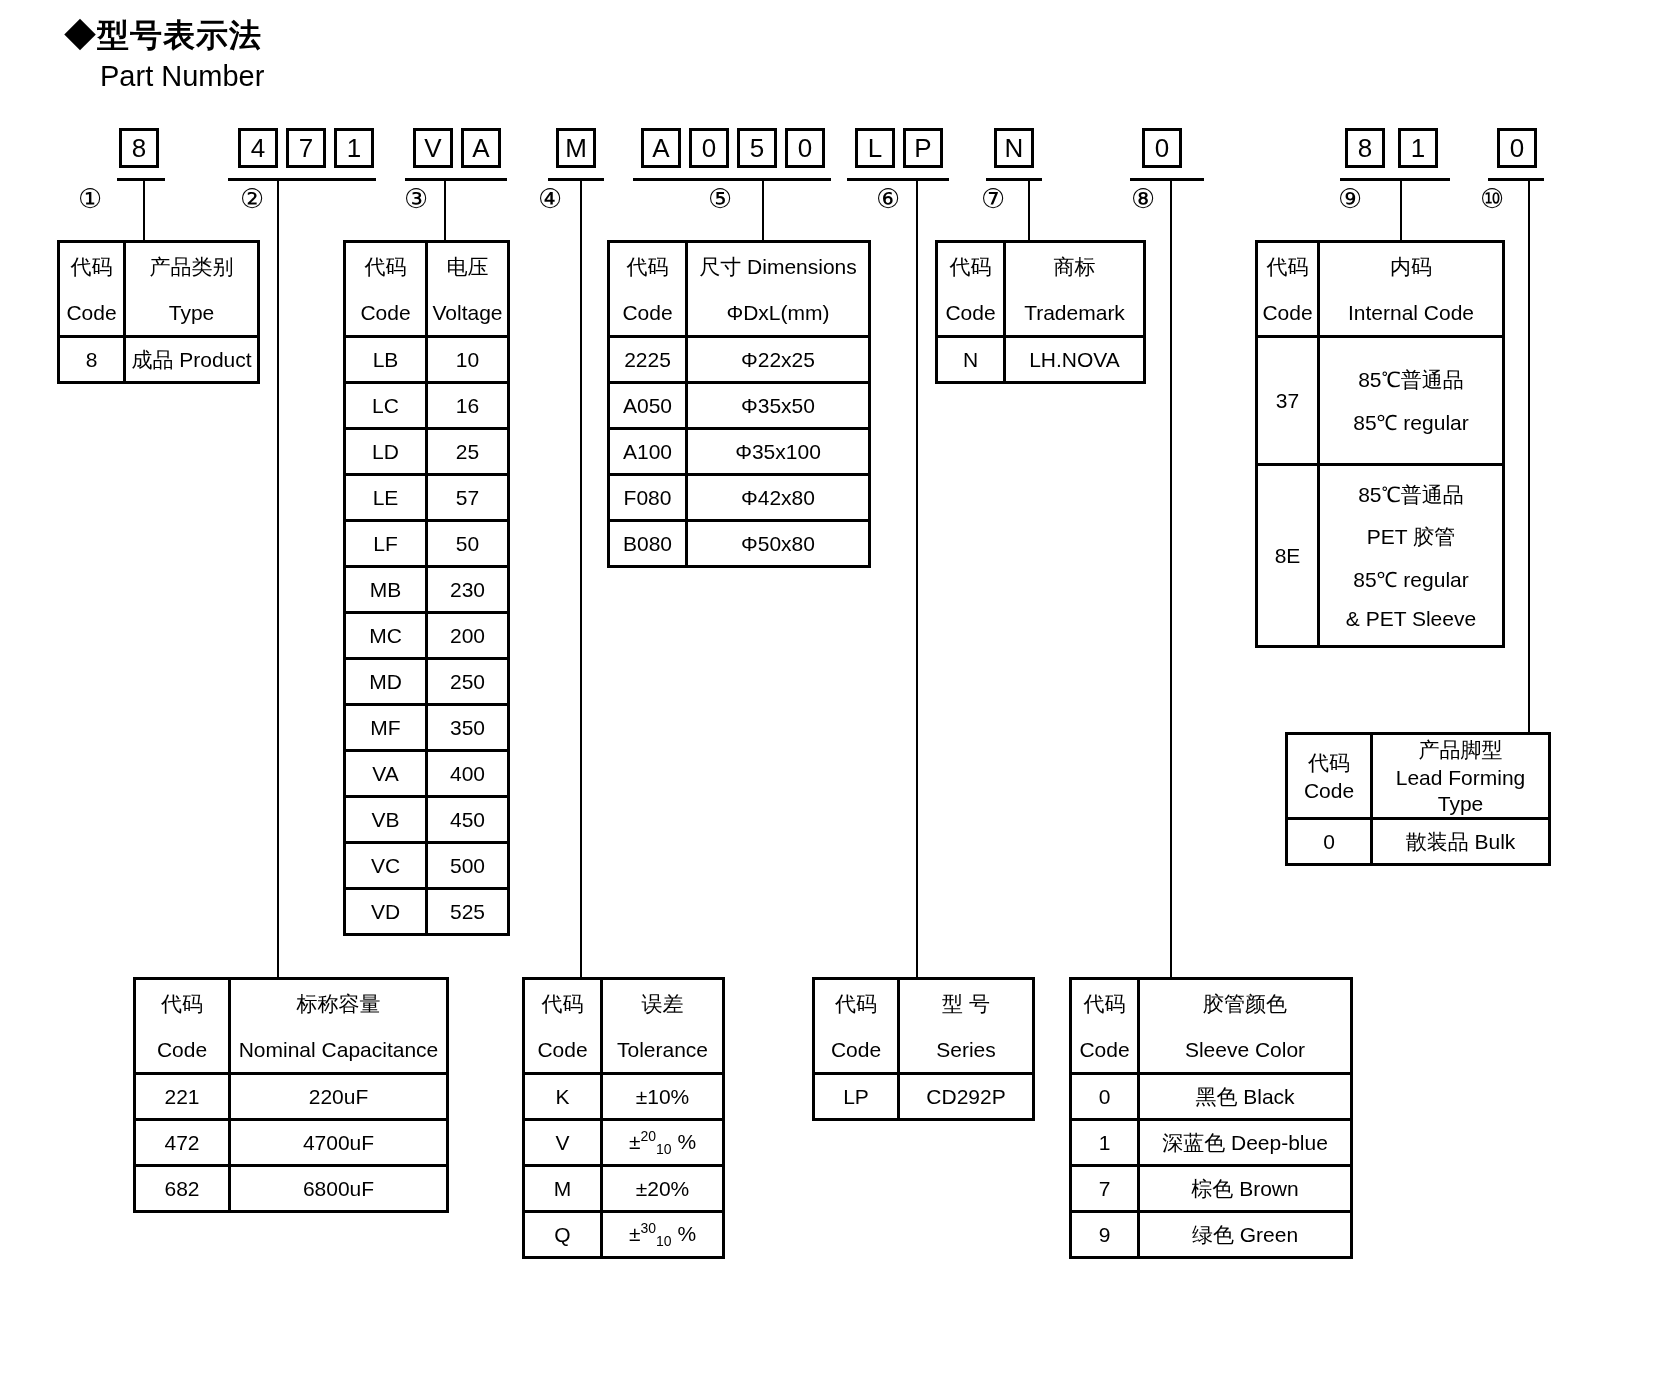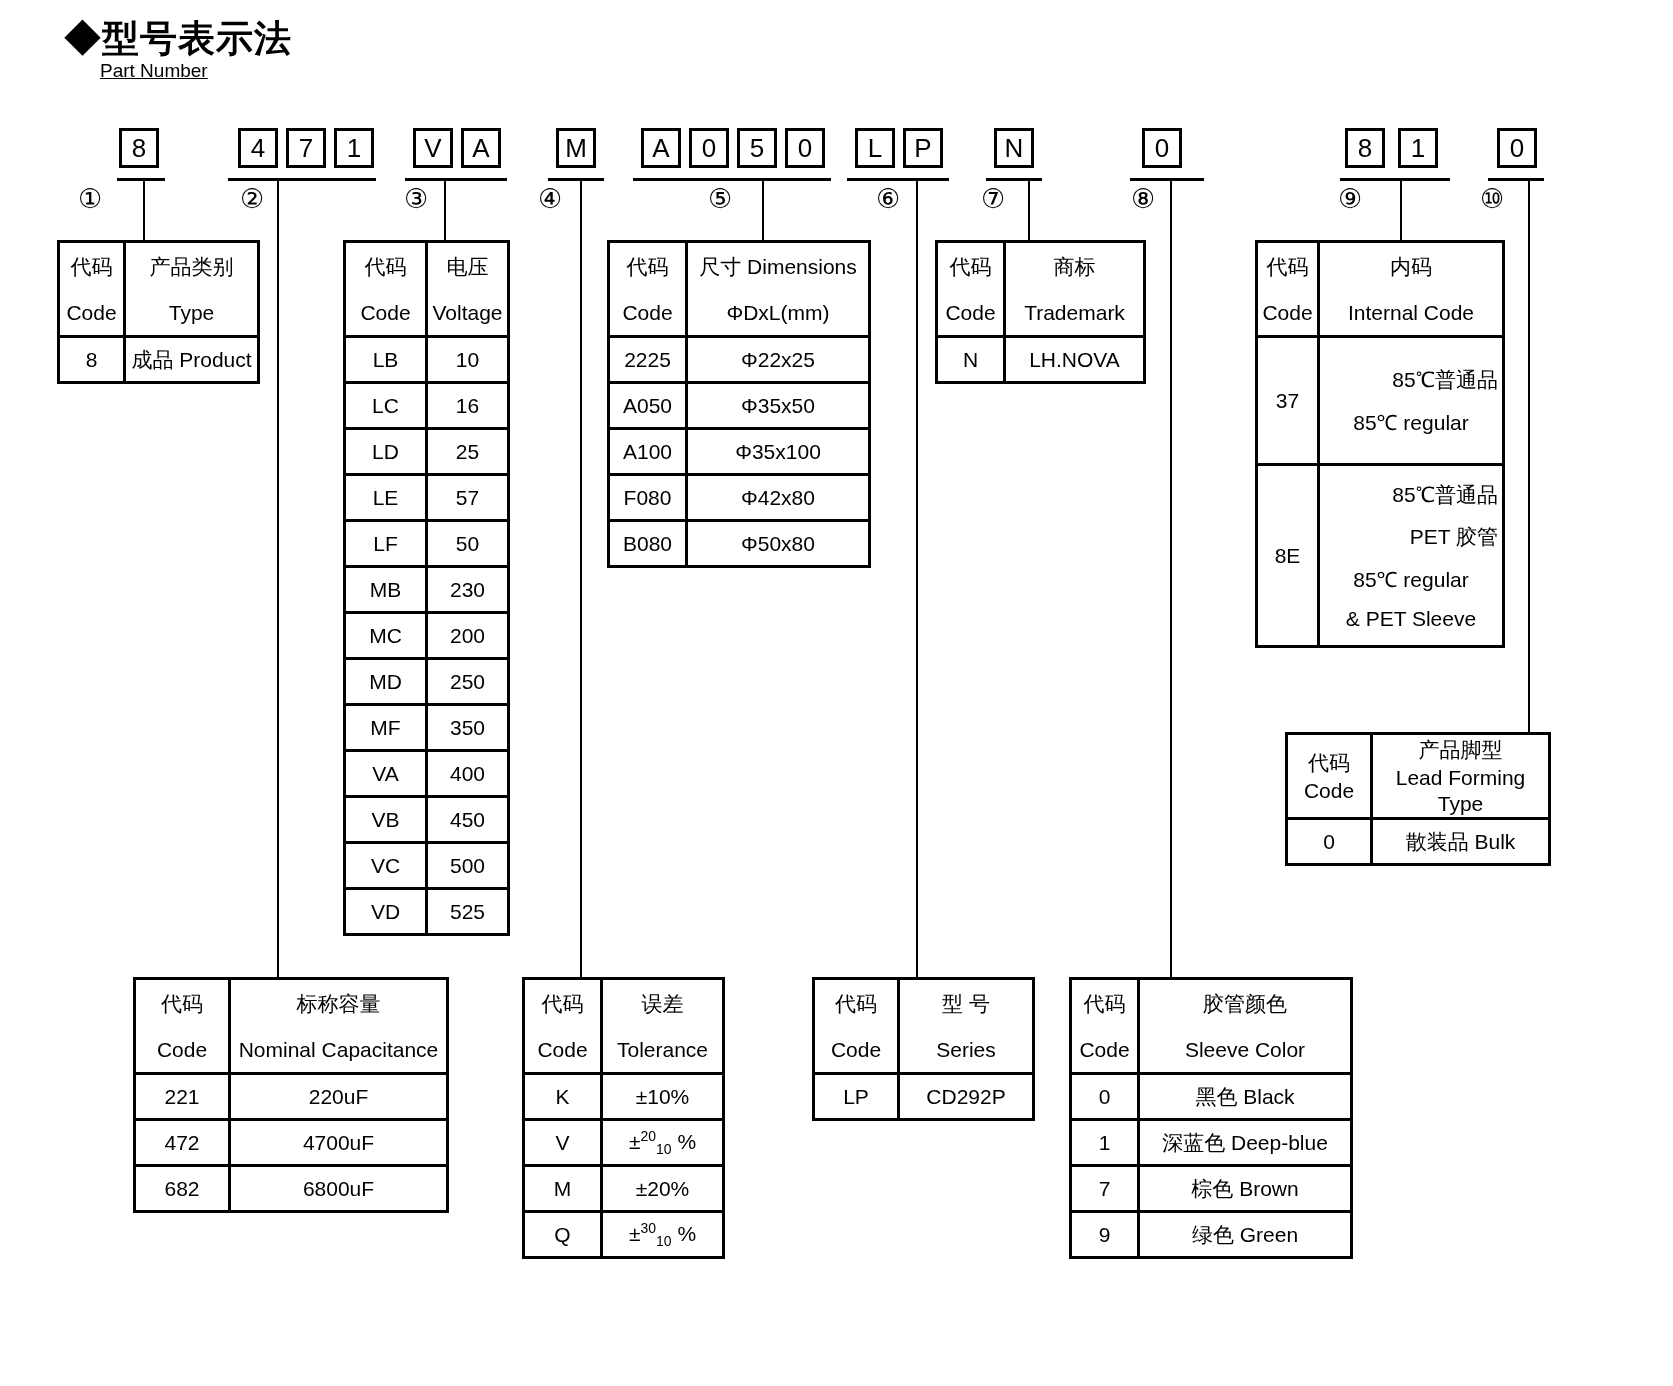--- a/index.html
+++ b/index.html
@@ -1,32 +1,32 @@
 <!DOCTYPE html>
 <html><head>
 <meta charset="utf-8">
 <style>
   html,body{margin:0;padding:0;background:#ffffff;}
   #page{position:relative;width:1673px;height:1386px;background:#fff;
         font-family:"Liberation Sans",sans-serif;color:#000;}
-  .title-zh{position:absolute;left:64px;top:14px;font-size:37px;font-weight:600;letter-spacing:1px;}
-  .title-en{position:absolute;left:100px;top:60px;font-size:19px;text-decoration:underline;}
+  .title-zh{position:absolute;left:64px;top:14px;font-size:32px;font-weight:600;letter-spacing:1px;}
+  .title-en{position:absolute;left:100px;top:60px;font-size:29px;}
   .pbox{position:absolute;top:128px;width:40px;height:40px;border:3px solid #000;
         box-sizing:border-box;display:flex;align-items:center;justify-content:center;
         font-size:26px;}
   .ubar{position:absolute;top:178px;height:3px;background:#000;}
   .vline{position:absolute;width:2px;background:#000;}
   .circ{position:absolute;top:186px;font-size:27px;line-height:1;}
   table.tbl{position:absolute;border-collapse:collapse;table-layout:fixed;background:#fff;}
   table.tbl td{border:3px solid #000;text-align:center;font-size:21px;padding:0;
                vertical-align:middle;box-sizing:border-box;}
   .hcell div{padding:10px 2px;}
   td.r{height:46px;}
   .ml div{padding:7px 4px;}
-  .ta-l{text-align:right;}
+  .ta-l{text-align:center;}
   .ta-c{text-align:center;}
   .tight div{padding:1px 2px;}
   sup.tol{font-size:14px;vertical-align:super;}
   sub.tol{font-size:14px;vertical-align:sub;}
 </style>
 </head>
 <body>
 
 <div id="page">
 

